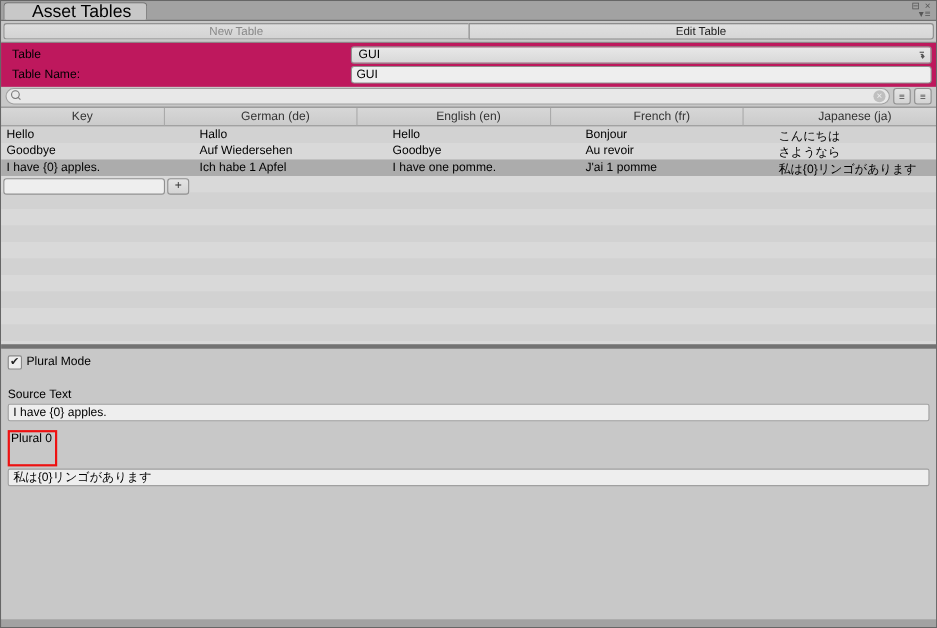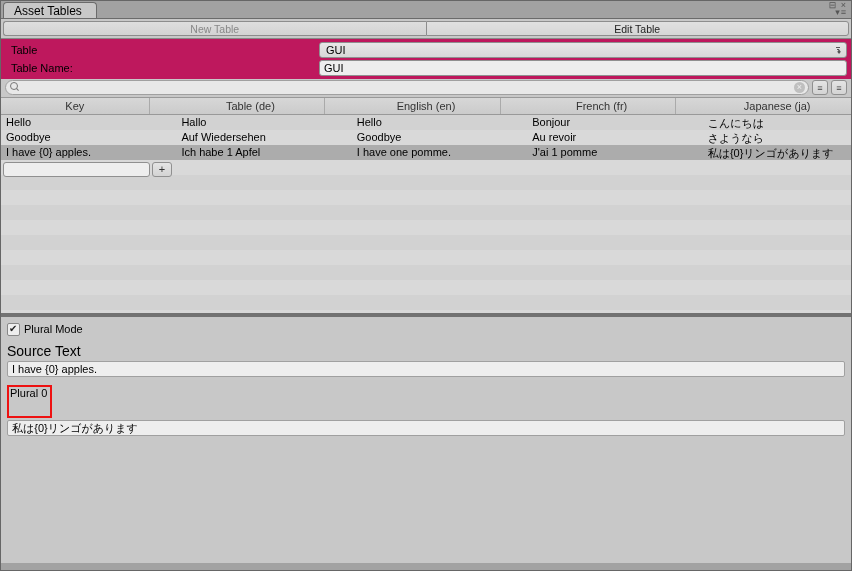--- a/index.html
+++ b/index.html
@@ -18,23 +18,23 @@
     align-items: flex-end;
     border-bottom: 1px solid #6b6b6b;
     position: relative;
   }
   .tab {
     background: #c8c8c8;
     border: 1px solid #6b6b6b;
     border-bottom: none;
     border-top-left-radius: 4px;
     border-top-right-radius: 4px;
-    padding: 2px 14px 2px 10px;
+    padding: 2px 14px 2px 25px;
     margin-left: 2px;
-    font-size: 12px;
+    font-size: 16px;
     height: 16px;
     line-height: 12px;
     margin-top: 12px;
   }
   .winctrl {
     position: absolute;
     right: 4px;
     top: 1px;
     display: flex;
     flex-direction: column;
@@ -265,21 +265,21 @@
     position: relative;
   }
   .chk.checked::after {
     content: "✔";
     position: absolute;
     font-size: 10px;
     color: #222;
     left: 1px;
     top: -1px;
   }
-  .detail-label { font-size: 14px; margin-top: 6px; }
+  .detail-label { font-size: 11px; margin-top: 16px; }
   .detail-input {
     margin-top: 2px;
     background: #eeeeee;
     border: 1px solid #a0a0a0;
     border-radius: 2px;
     padding: 1px 4px;
     font-size: 11px;
     height: 16px;
     line-height: 13px;
   }
@@ -329,21 +329,21 @@
   <div class="searchfield">
     <span class="mag"></span>
     <span class="clear">×</span>
   </div>
   <div class="iconbtn">≡</div>
   <div class="iconbtn">≡</div>
 </div>
 
 <div class="table-head">
   <div class="th">Key</div>
-  <div class="th">Table (de)</div>
+  <div class="th">German (de)</div>
   <div class="th">English (en)</div>
   <div class="th">French (fr)</div>
   <div class="th">Japanese (ja)</div>
 </div>
 
 <div class="table-body">
   <div class="tr">
     <div class="td">Hello</div>
     <div class="td">Hallo</div>
     <div class="td">Hello</div>

